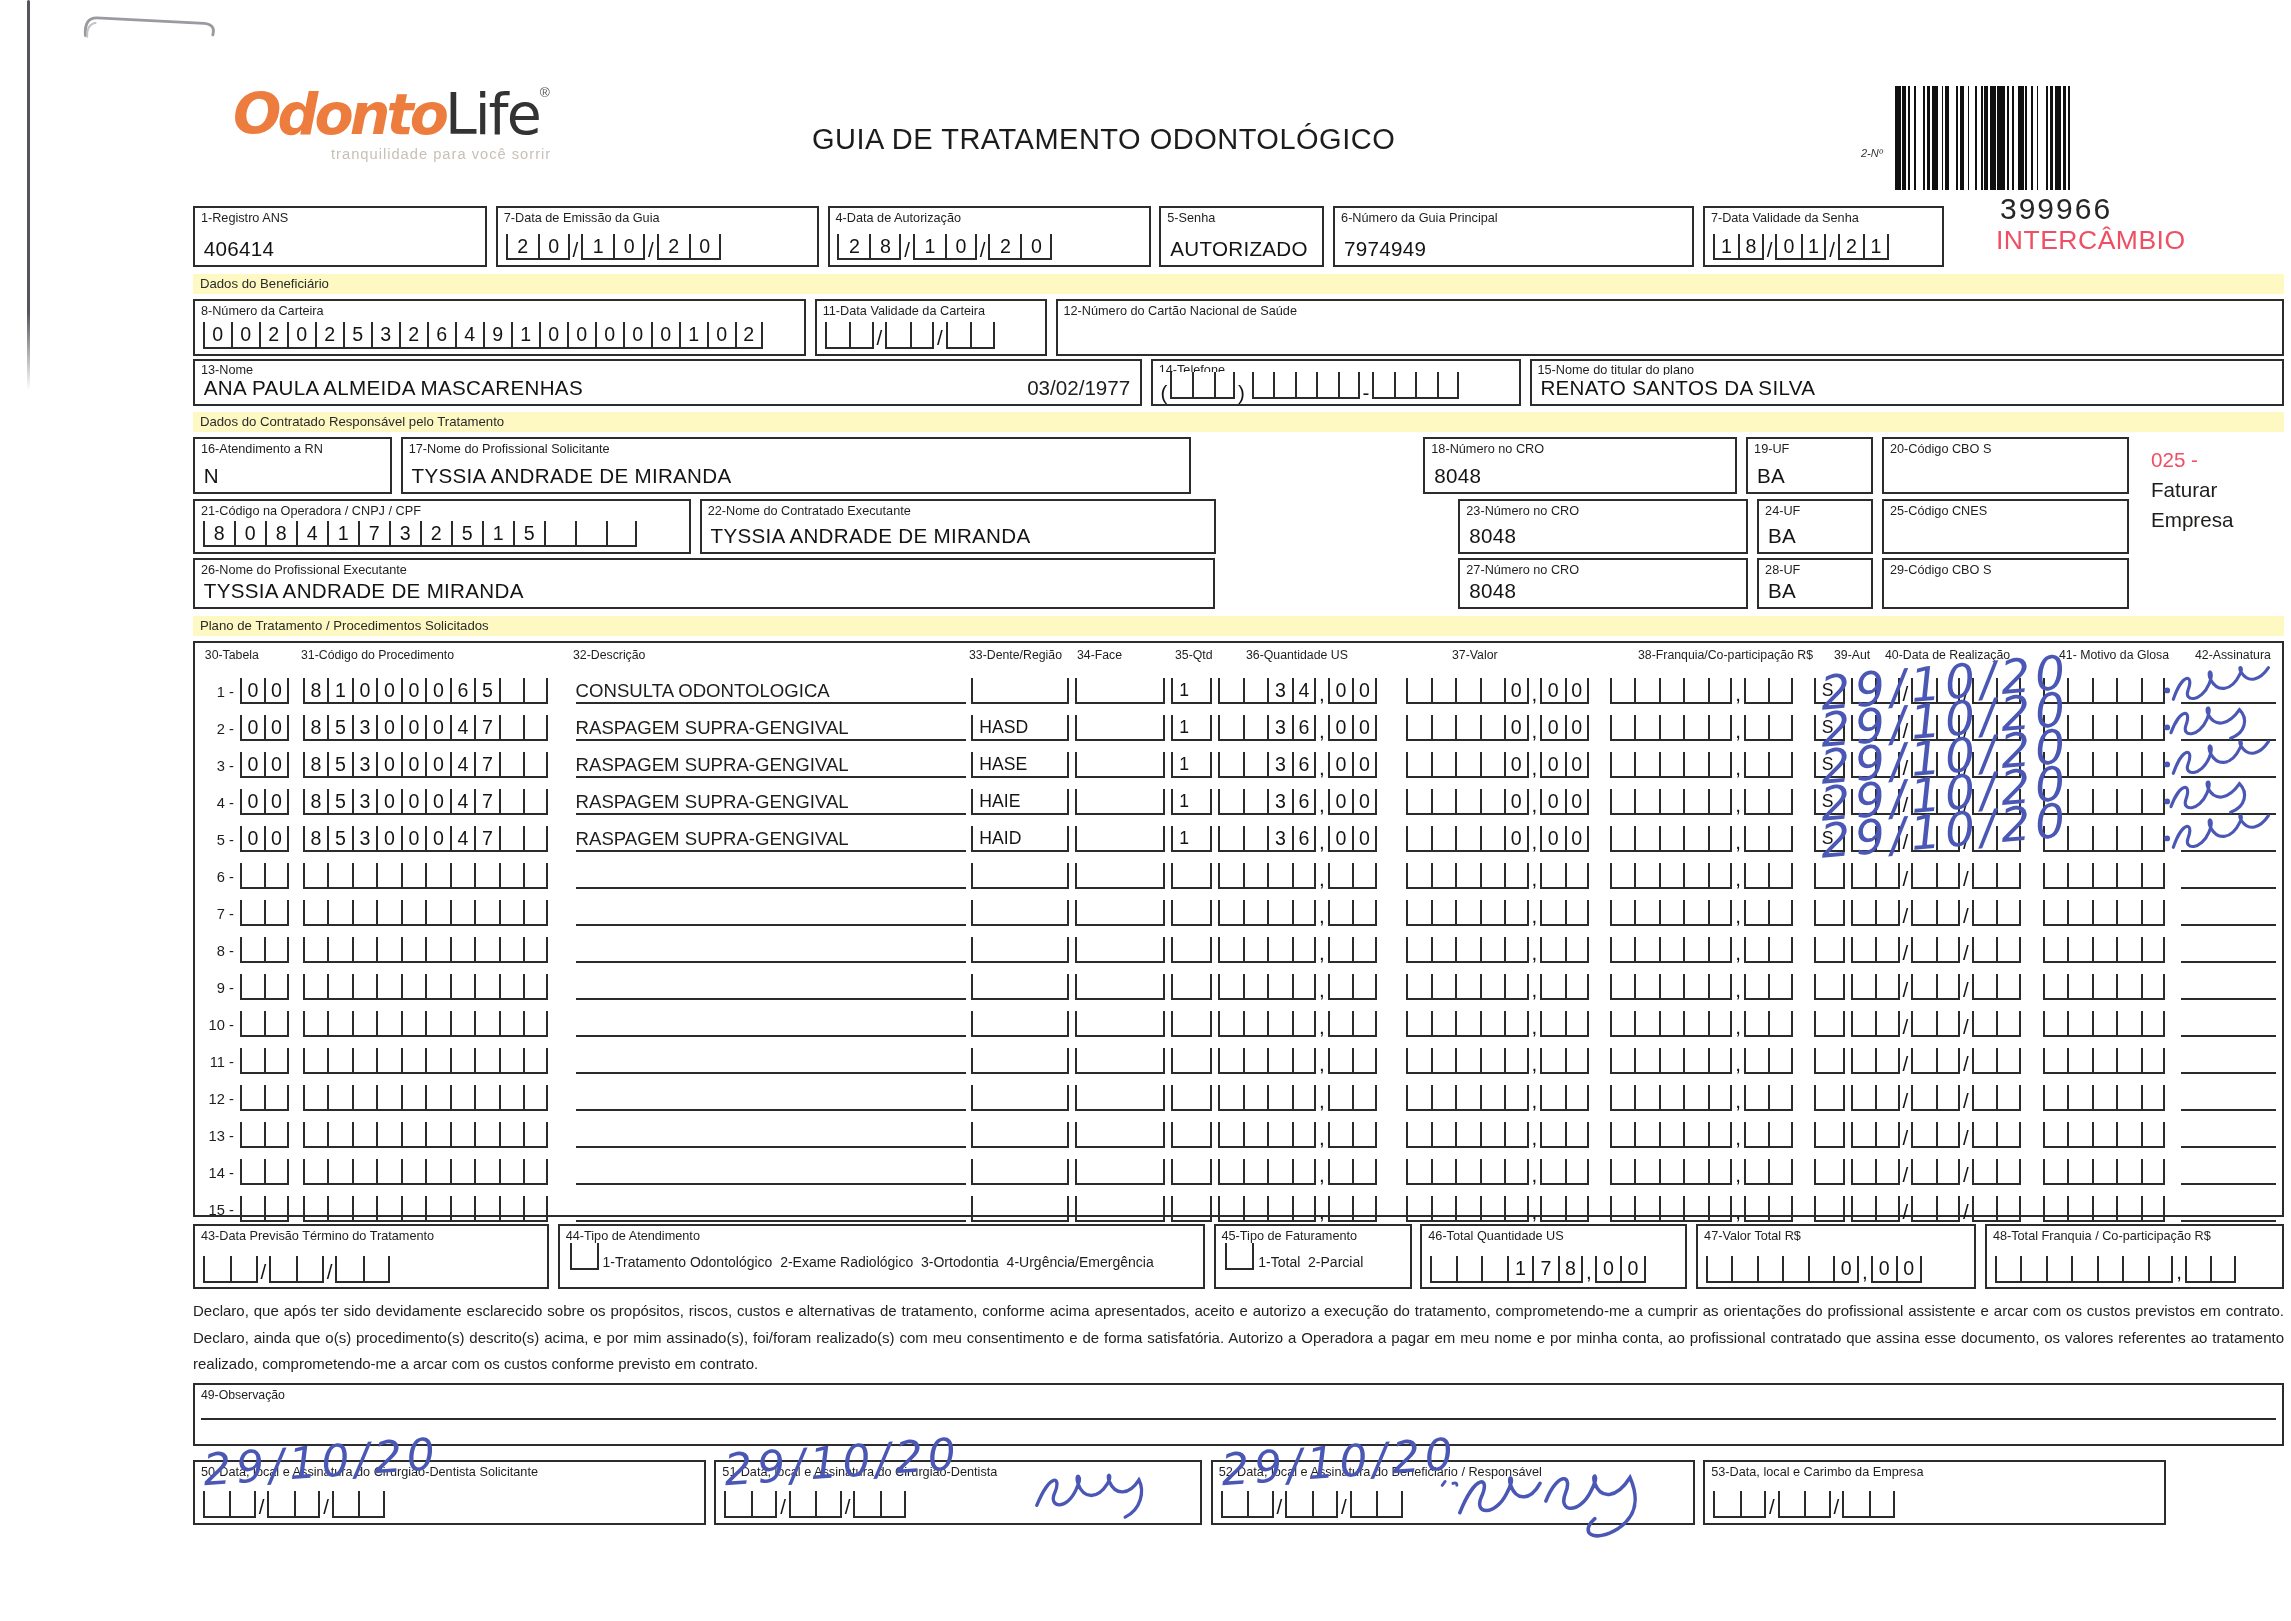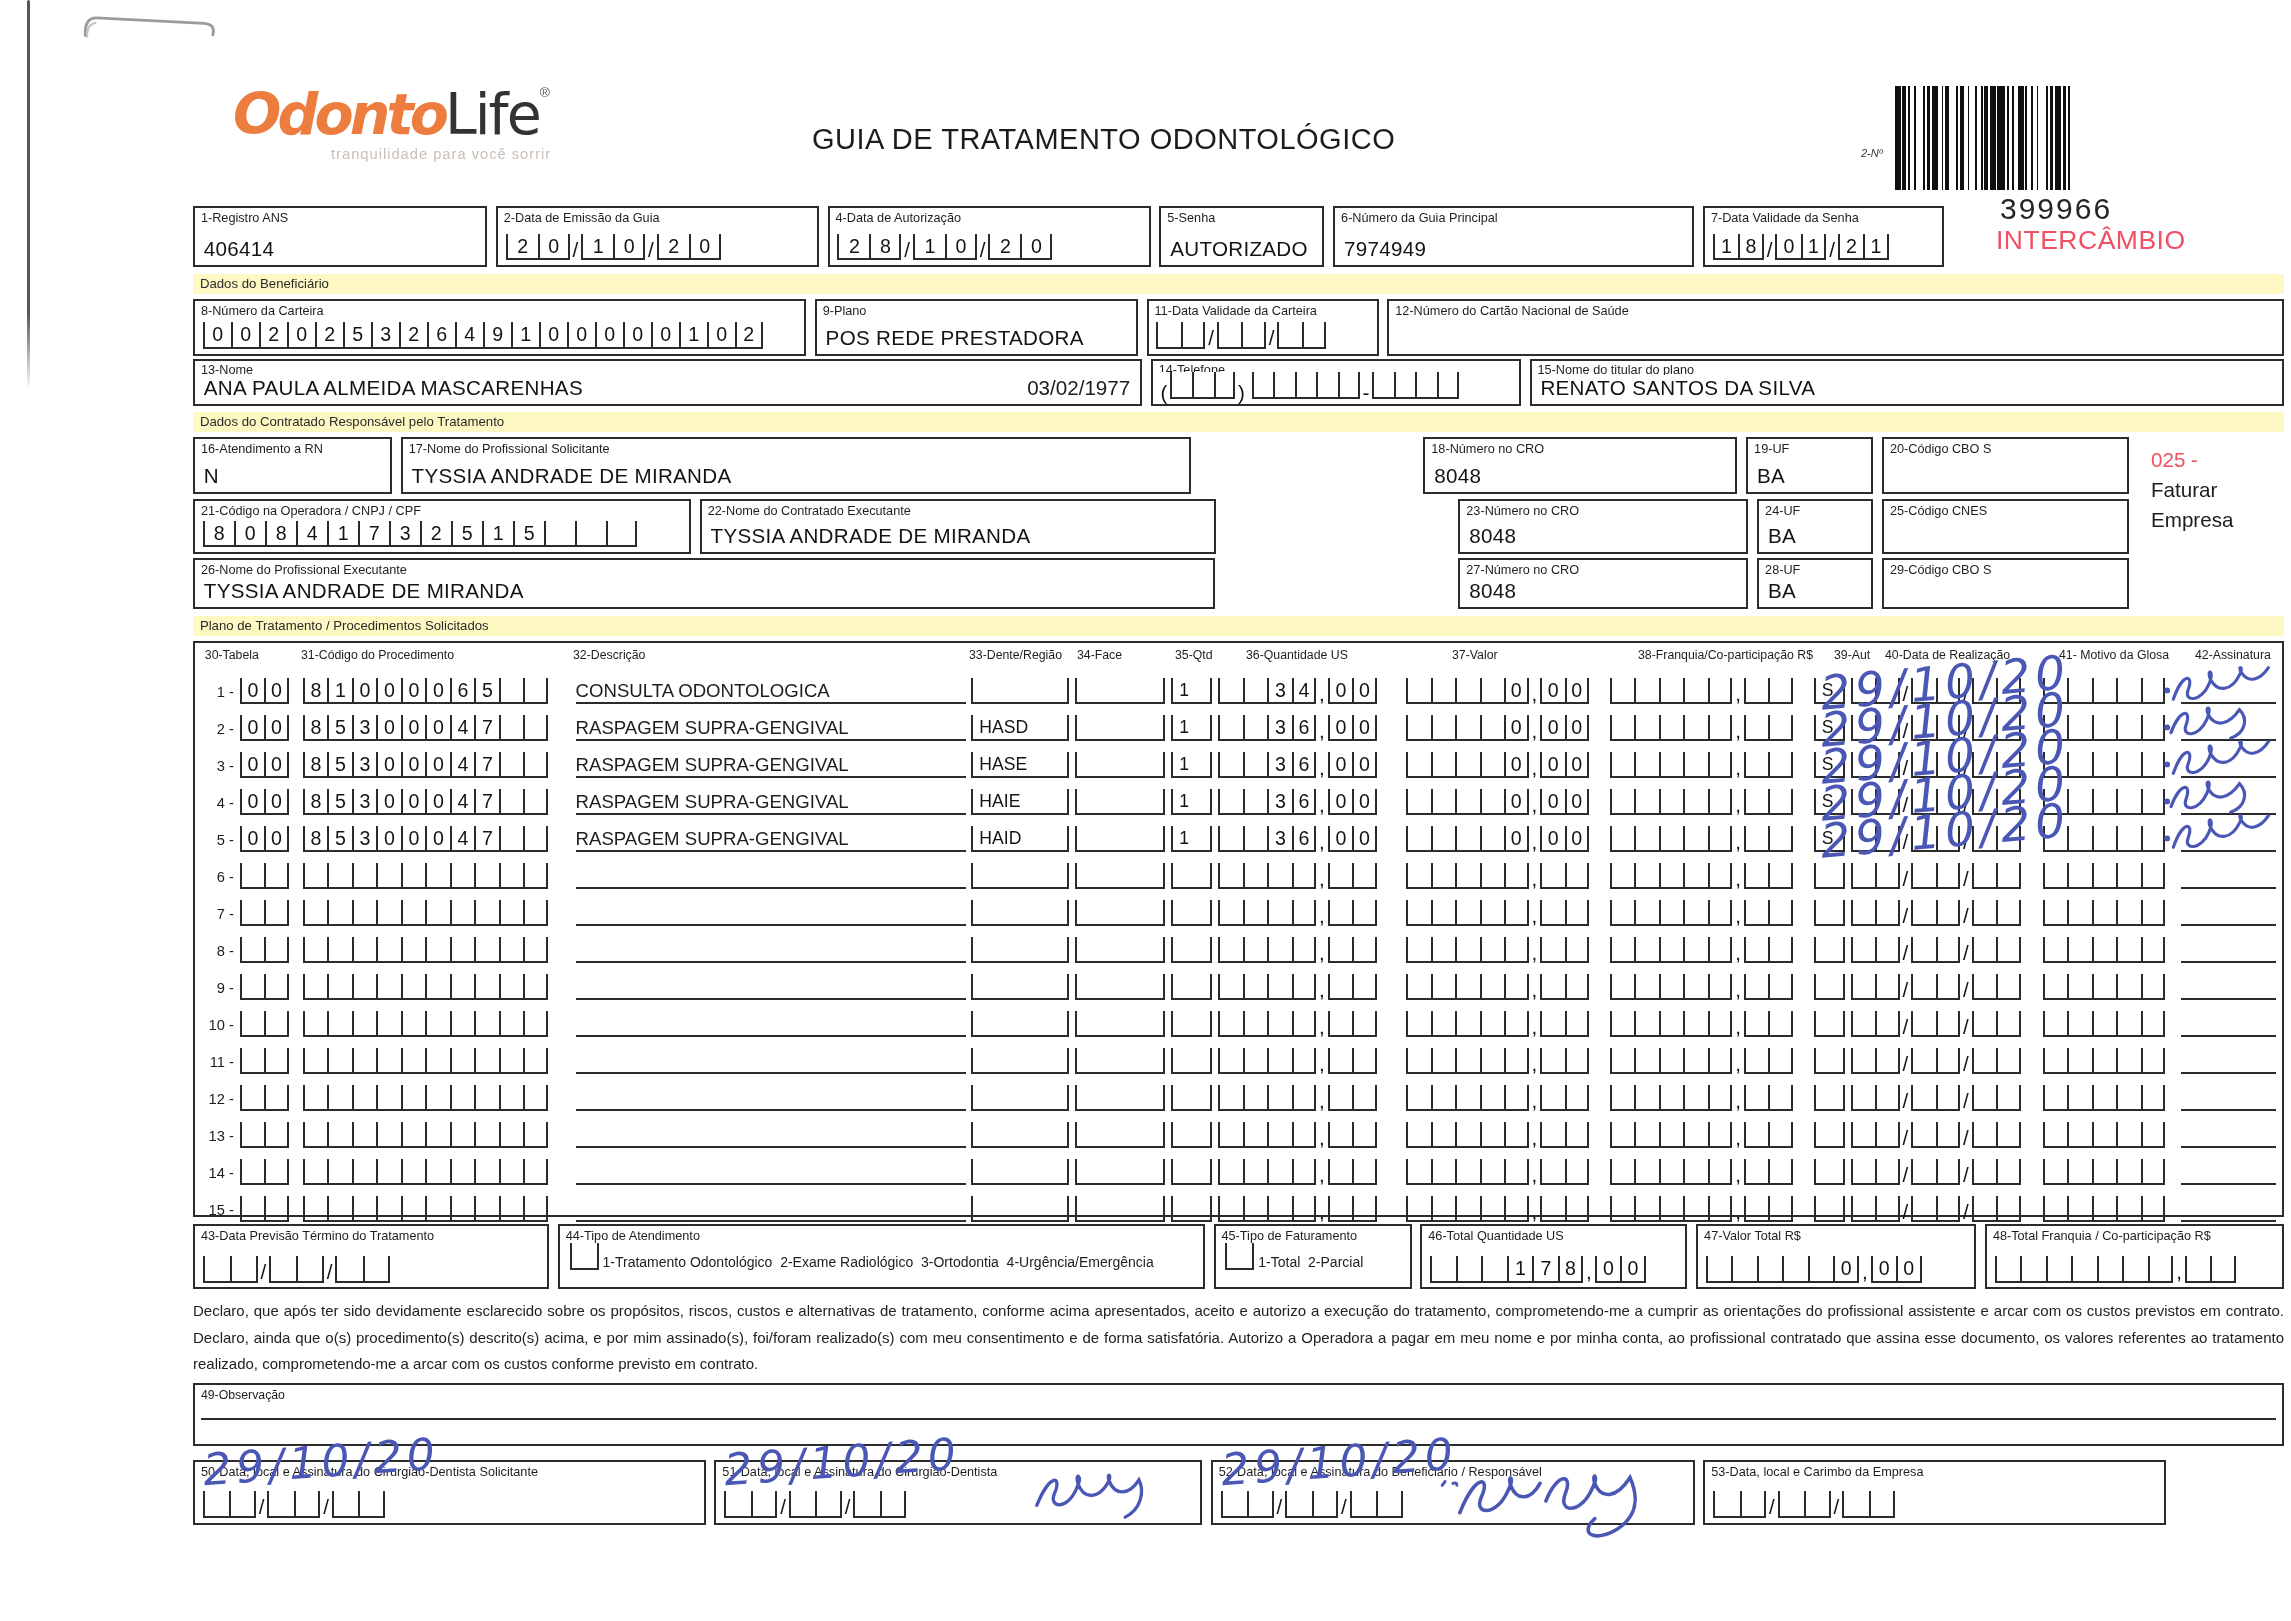--- a/index.html
+++ b/index.html
@@ -160,21 +160,21 @@
 <div class="bc-stamp">INTERCÂMBIO</div>
 
 <div class="form">
 
   <div class="frow" style="height:61px;">
     <div class="fbox" style="width:294px;">
       <div class="lbl">1-Registro ANS</div>
       <div class="val">406414</div>
     </div>
     <div class="fbox" style="width:323px;">
-      <div class="lbl">2-Data de Emissão da Guia</div>
+      <div class="lbl">7-Data de Emissão da Guia</div>
       <span class="comb">
           <span style="display: inline-flex;">
             <span class="cc" style="width: 32px;">2</span>
             <span class="cc" style="width: 32px;">0</span>
           </span>
           <span class="sep">/</span>
           <span style="display: inline-flex;">
             <span class="cc" style="width: 32px;">1</span>
             <span class="cc" style="width: 32px;">0</span>
           </span>
@@ -253,24 +253,20 @@
           <span class="cc" style="width: 28px;">0</span>
           <span class="cc" style="width: 28px;">0</span>
           <span class="cc" style="width: 28px;">0</span>
           <span class="cc" style="width: 28px;">0</span>
           <span class="cc" style="width: 28px;">0</span>
           <span class="cc" style="width: 28px;">1</span>
           <span class="cc" style="width: 28px;">0</span>
           <span class="cc" style="width: 28px;">2</span>
         </span>
     </div>
-    <div class="fbox" style="width:323px;">
-      <div class="lbl">9-Plano</div>
-      <div class="val">POS REDE PRESTADORA</div>
-    </div>
     <div class="fbox" style="width:232px;">
       <div class="lbl">11-Data Validade da Carteira</div>
       <span class="comb">
           <span style="display: inline-flex;">
             <span class="cc" style="width: 24.5px;">&nbsp;</span>
             <span class="cc" style="width: 24.5px;">&nbsp;</span>
           </span>
           <span class="sep">/</span>
           <span style="display: inline-flex;">
             <span class="cc" style="width: 24.5px;">&nbsp;</span>

